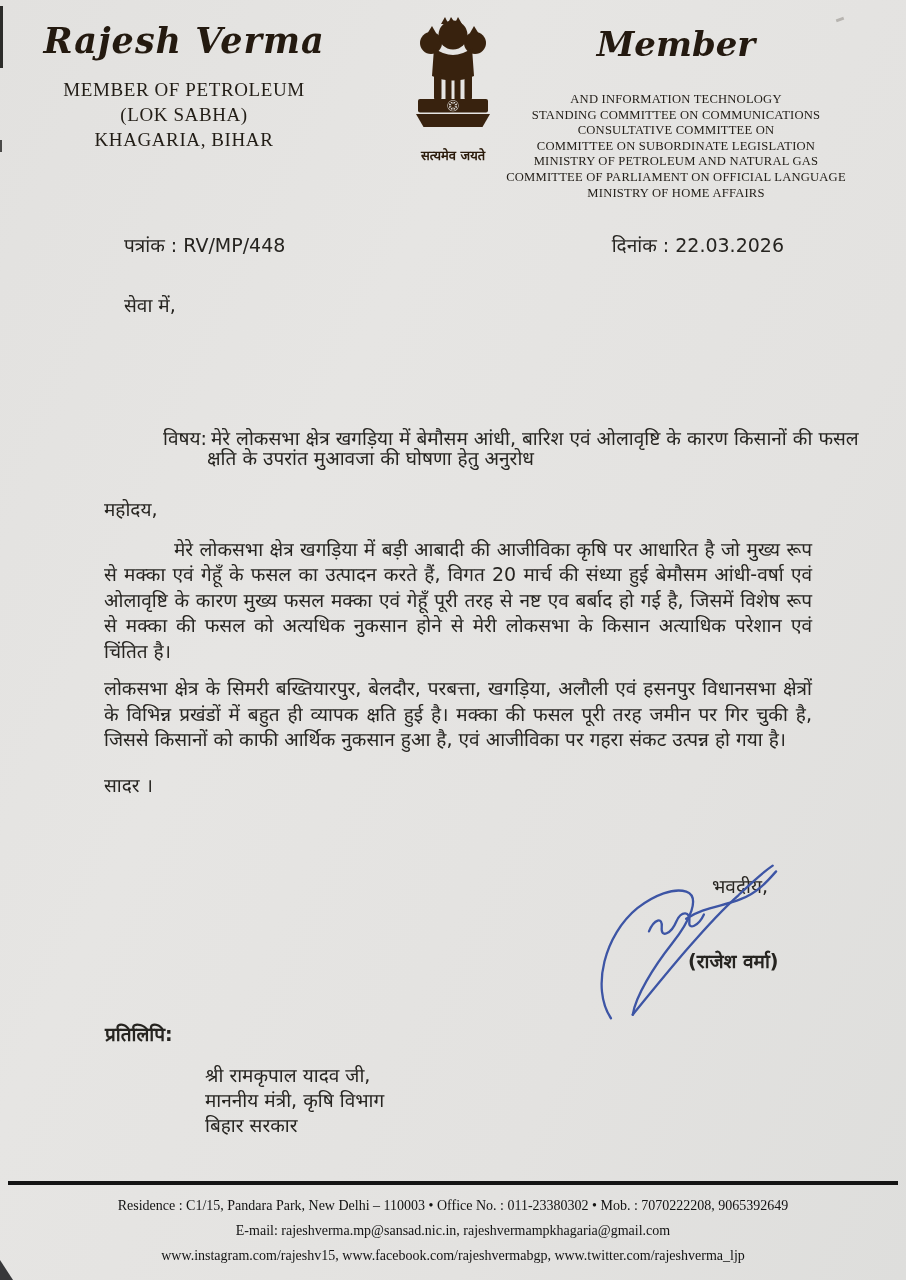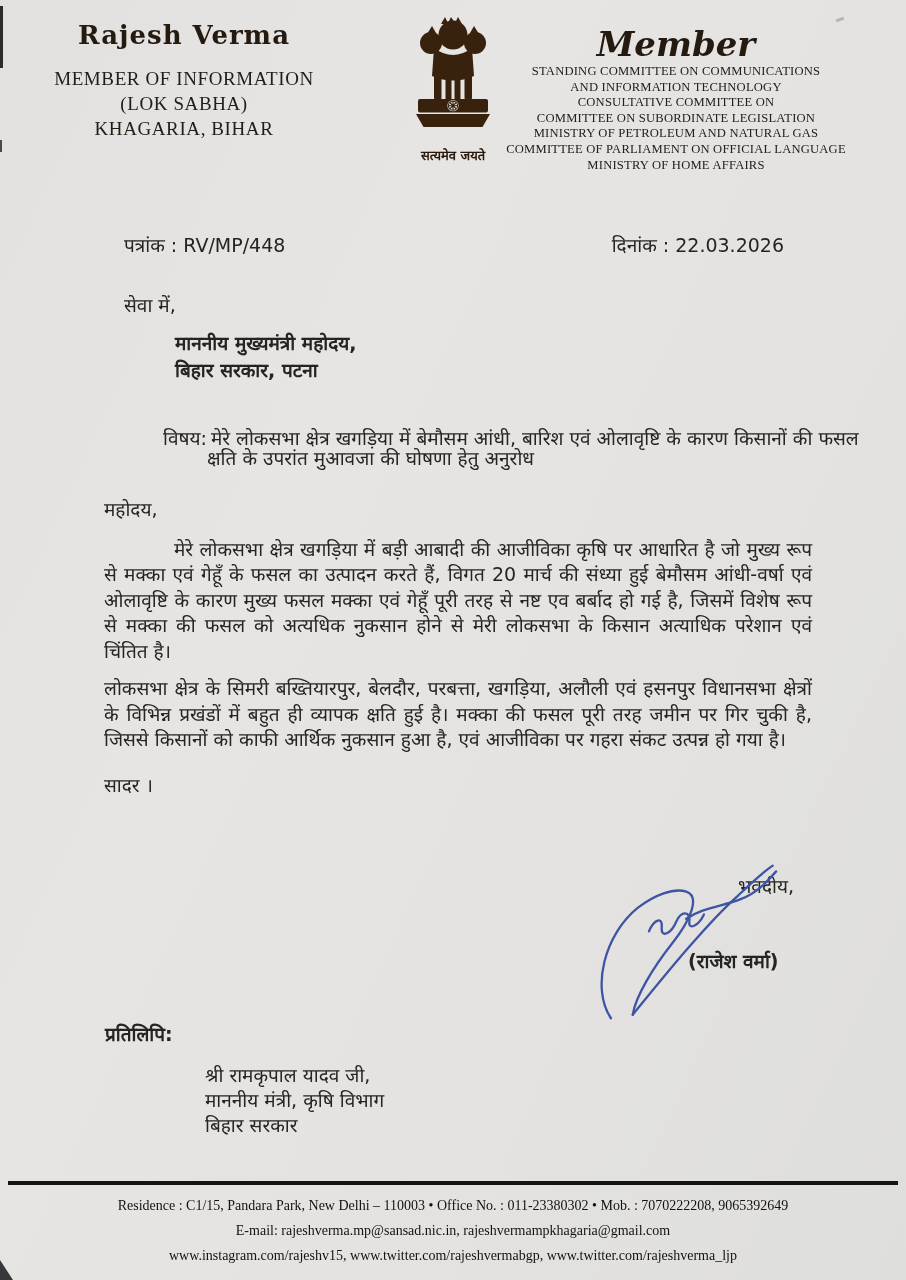--- a/index.html
+++ b/index.html
@@ -14,35 +14,35 @@
   
   .edge-strip{position:absolute;left:0;top:6px;width:3px;height:62px;background:#2c2c2a;}
   .edge-strip2{position:absolute;left:0;top:140px;width:2px;height:12px;background:#4a4a48;}
   .corner-mark{position:absolute;left:0;bottom:0;width:0;height:0;
     border-left:13px solid #38383a;border-top:20px solid transparent;}
   .speck{position:absolute;left:836px;top:18px;width:8px;height:3px;background:#b7b4b0;transform:rotate(-20deg);}
 
   
   .lh-left{position:absolute;left:36px;top:20px;width:296px;text-align:center;}
   .script-name{
-    font-family:"DejaVu Serif",serif;font-weight:600;
-    font-size:26px;color:#241a10;letter-spacing:1px;white-space:nowrap;
+    font-family:"DejaVu Serif",serif;font-style:italic;font-weight:600;
+    font-size:35px;color:#241a10;letter-spacing:1px;white-space:nowrap;
   }
   .lh-line{font-family:"Liberation Serif",serif;font-size:19px;line-height:25px;
     letter-spacing:0.6px;color:#221d16;}
   .lh-lines{margin-top:16px;}
 
   .lh-emblem{position:absolute;left:390px;top:12px;width:126px;text-align:center;}
   .motto{font-family:"DejaVu Sans",sans-serif;font-size:13px;font-weight:600;
     color:#2a1a0a;margin-top:12px;white-space:nowrap;}
 
   .lh-right{position:absolute;left:468px;top:24px;width:416px;text-align:center;}
   .script-member{
     font-family:"DejaVu Serif",serif;font-style:italic;font-weight:600;
-    font-size:34px;color:#241a10;margin-bottom:0;
+    font-size:34px;color:#241a10;margin-bottom:28px;
   }
   .committee{font-family:"Liberation Serif",serif;font-size:12.6px;line-height:15.6px;
     color:#24201a;letter-spacing:0.2px;white-space:nowrap;}
 
   
   .hi{font-family:"DejaVu Sans",sans-serif;font-size:19px;color:#262420;font-weight:500;align-items:flex-end;}
 
   .ref-row{position:absolute;left:124px;top:232px;width:660px;
     display:flex;justify-content:space-between;}
   .serve{position:absolute;left:124px;top:292px;}
@@ -51,21 +51,21 @@
     padding-left:44px;text-indent:-44px;}
   .subject .lbl{margin-right:4px;}
 
   .body-block{position:absolute;left:104px;top:497px;width:708px;line-height:25.5px;}
   .body-block p{margin:0;}
   .p1{margin-top:14px !important;text-indent:70px;text-align:justify;}
   .p2{margin-top:12px !important;text-align:justify;}
   .p3{margin-top:12px !important;text-align:justify;}
   .closing{margin-top:20px !important;margin-left:126px;}
 
-  .valediction{position:absolute;left:738px;top:873px;}
+  .valediction{position:absolute;left:712px;top:873px;}
   .signer-name{position:absolute;left:688px;top:948px;font-weight:700;}
   .signature{position:absolute;left:588px;top:862px;width:220px;height:165px;transform:rotate(-4deg);}
 
   .copy-block{position:absolute;left:105px;top:1022px;line-height:25px;}
   .copy-label{font-weight:700;}
   .copy-lines{margin-left:100px;margin-top:16px;}
 
   .footer{position:absolute;left:0;top:1181px;width:906px;text-align:center;}
   .footer-rule{height:4px;background:#141414;margin:0 8px 8px 8px;}
   .footer-line{font-family:"Liberation Serif",serif;font-size:14px;line-height:25px;color:#121212;}
@@ -76,21 +76,21 @@
 <div class="page">
 
   <div class="edge-strip"></div>
   <div class="edge-strip2"></div>
   <div class="corner-mark"></div>
   <div class="speck"></div>
 
   <div class="lh-left">
     <div class="script-name">Rajesh Verma</div>
     <div class="lh-lines">
-      <div class="lh-line">MEMBER OF INFORMATION</div>
+      <div class="lh-line">MEMBER OF PETROLEUM</div>
       <div class="lh-line">(LOK SABHA)</div>
       <div class="lh-line">KHAGARIA, BIHAR</div>
     </div>
   </div>
 
   <div class="lh-emblem">
     <svg width="92" height="118" viewBox="0 0 92 118">
       <g fill="#38220e">
         <path d="M20 22 l5 -8 4 7 z"></path>
           <path d="M72 22 l-5 -8 -4 7 z"></path>
@@ -110,39 +110,35 @@
       <g stroke="#38220e" stroke-width="1.1" fill="none">
         <circle cx="46" cy="93.7" r="4.6"></circle>
         <path d="M46 89.1 v9.2 M41.4 93.7 h9.2 M42.8 90.5 l6.4 6.4 M49.2 90.5 l-6.4 6.4"></path>
       </g>
     </svg>
     <div class="motto">सत्यमेव जयते</div>
   </div>
 
   <div class="lh-right">
     <div class="script-member">Member</div>
+    <div class="committee">AND INFORMATION TECHNOLOGY</div>
     <div class="committee">STANDING COMMITTEE ON COMMUNICATIONS</div>
-    <div class="committee">AND INFORMATION TECHNOLOGY</div>
     <div class="committee">CONSULTATIVE COMMITTEE ON</div>
     <div class="committee">COMMITTEE ON SUBORDINATE LEGISLATION</div>
     <div class="committee">MINISTRY OF PETROLEUM AND NATURAL GAS</div>
     <div class="committee">COMMITTEE OF PARLIAMENT ON OFFICIAL LANGUAGE</div>
     <div class="committee">MINISTRY OF HOME AFFAIRS</div>
   </div>
 
   <div class="ref-row hi">
     <span>पत्रांक : RV/MP/448</span>
     <span>दिनांक : 22.03.2026</span>
   </div>
 
   <div class="serve hi">सेवा में,</div>
-  <div class="recipient hi">
-    <div>माननीय मुख्यमंत्री महोदय,</div>
-    <div>बिहार सरकार, पटना</div>
-  </div>
 
   <div class="subject hi">
     <span class="lbl">विषय:</span><span>मेरे लोकसभा क्षेत्र खगड़िया  में बेमौसम आंधी, बारिश एवं ओलावृष्टि के कारण किसानों की फसल क्षति के उपरांत मुआवजा की घोषणा हेतु अनुरोध</span>
   </div>
 
   <div class="body-block hi">
     <p>महोदय,</p>
     <p class="p1">मेरे लोकसभा क्षेत्र खगड़िया में बड़ी आबादी की आजीविका कृषि पर आधारित है जो मुख्य रूप से मक्का एवं गेहूँ के फसल का उत्पादन करते हैं,  विगत 20 मार्च की संध्या हुई बेमौसम आंधी-वर्षा एवं ओलावृष्टि के कारण मुख्य फसल मक्का एवं गेहूँ पूरी तरह से नष्ट एव बर्बाद हो गई है, जिसमें विशेष रूप से मक्का की फसल को अत्यधिक नुकसान होने से मेरी लोकसभा के किसान अत्याधिक परेशान एवं चिंतित है।</p>
     <p class="p2">लोकसभा क्षेत्र के सिमरी बख्तियारपुर, बेलदौर, परबत्ता, खगड़िया, अलौली एवं हसनपुर विधानसभा क्षेत्रों के विभिन्न प्रखंडों में बहुत ही व्यापक क्षति हुई है। मक्का की फसल पूरी तरह जमीन पर गिर चुकी है, जिससे किसानों को  काफी आर्थिक नुकसान हुआ है, एवं आजीविका पर गहरा संकट उत्पन्न हो गया है।</p>
     <p class="closing">सादर ।</p>
@@ -165,16 +161,16 @@
       <div>श्री रामकृपाल यादव जी,</div>
       <div>माननीय मंत्री, कृषि विभाग</div>
       <div>बिहार सरकार</div>
     </div>
   </div>
 
   <div class="footer">
     <div class="footer-rule"></div>
     <div class="footer-line">Residence : C1/15, Pandara Park, New Delhi – 110003 • Office No. : 011-23380302 •  Mob. : 7070222208, 9065392649</div>
     <div class="footer-line">E-mail: rajeshverma.mp@sansad.nic.in, rajeshvermampkhagaria@gmail.com</div>
-    <div class="footer-line">www.instagram.com/rajeshv15, www.twitter.com/rajeshvermabgp, www.twitter.com/rajeshverma_ljp</div>
+    <div class="footer-line">www.instagram.com/rajeshv15, www.facebook.com/rajeshvermabgp, www.twitter.com/rajeshverma_ljp</div>
   </div>
 
 </div>
 
 </body></html>

